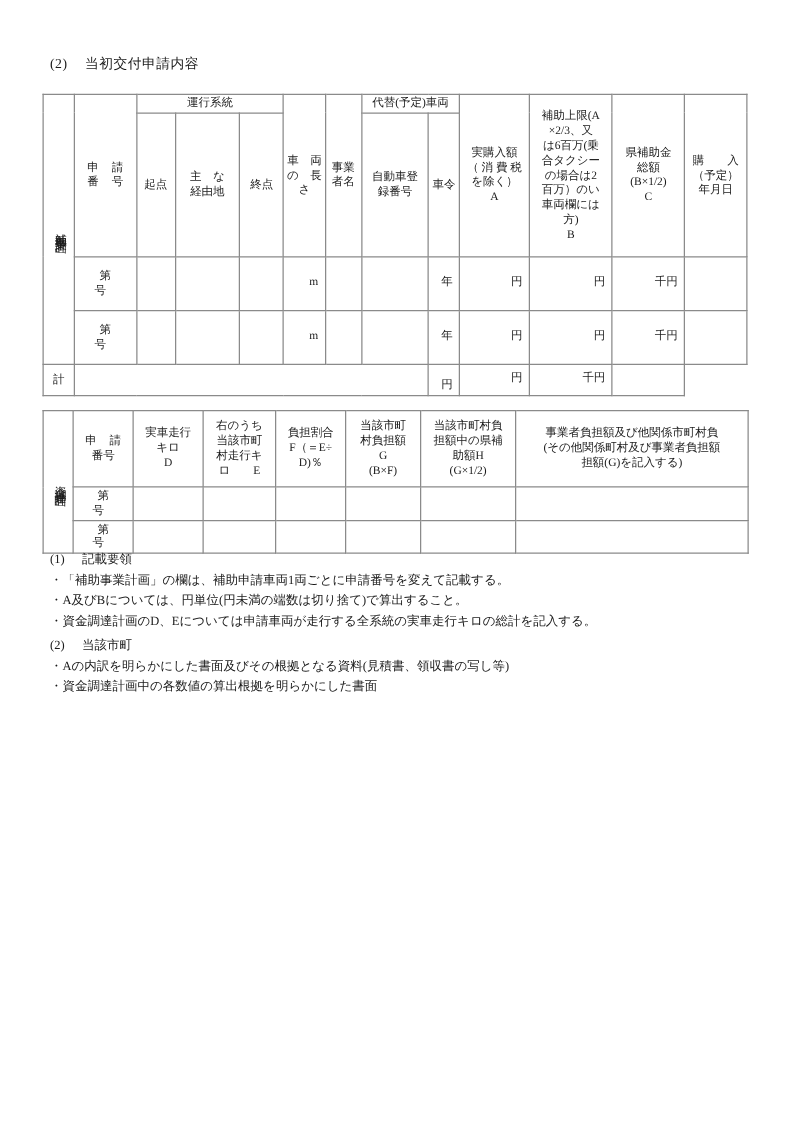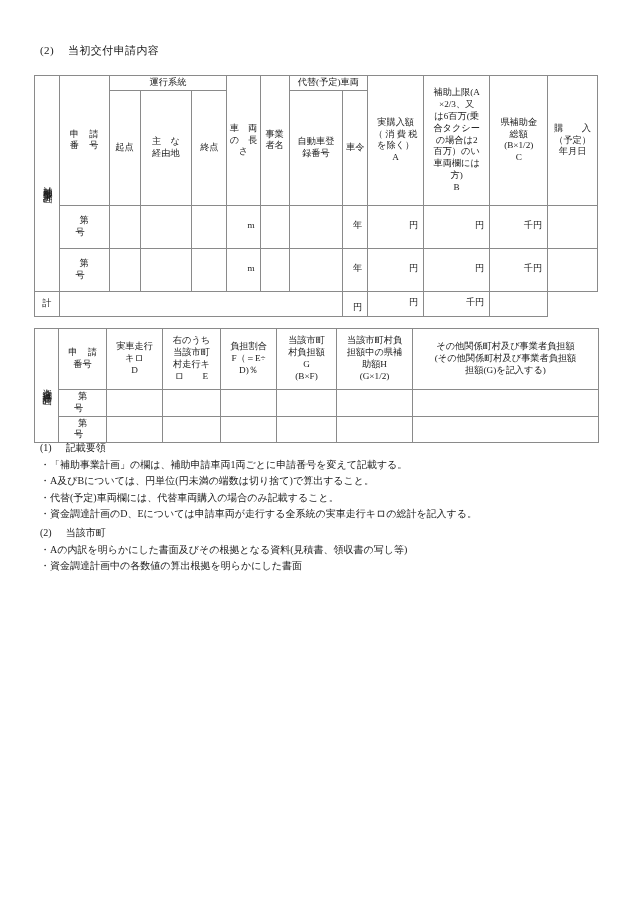--- a/index.html
+++ b/index.html
@@ -350,21 +350,21 @@
       <td class="lead">
         <span class="stack">
           <span class="ln">当該市町村負</span>
           <span class="ln">担額中の県補</span>
           <span class="ln">助額H</span>
           <span class="ln">(G×1/2)</span>
         </span>
       </td>
       <td class="lead">
         <span class="stack">
-          <span class="ln">その他関係町村及び事業者負担額</span>
+          <span class="ln">事業者負担額及び他関係市町村負</span>
           <span class="ln">(その他関係町村及び事業者負担額</span>
           <span class="ln">担額(G)を記入する)</span>
         </span>
       </td>
     </tr>
 
     <tr>
       <td style="height:20px">
         <span class="sp2">第　　号</span>
       </td>
@@ -391,21 +391,20 @@
     </table>
 
   <div class="notes">
 
     <p class="grp-title">
       <span class="num">(1)</span><span>記載要領</span>
     </p>
     <ul>
       <li>「補助事業計画」の欄は、補助申請車両1両ごとに申請番号を変えて記載する。</li>
       <li>A及びBについては、円単位(円未満の端数は切り捨て)で算出すること。</li>
-      <li>代替(予定)車両欄には、代替車両購入の場合のみ記載すること。</li>
       <li>資金調達計画のD、Eについては申請車両が走行する全系統の実車走行キロの総計を記入する。</li>
     </ul>
 
     <p class="grp-title">
       <span class="num">(2)</span><span>当該市町</span>
     </p>
     <ul>
       <li>Aの内訳を明らかにした書面及びその根拠となる資料(見積書、領収書の写し等)</li>
       <li>資金調達計画中の各数値の算出根拠を明らかにした書面</li>
     </ul>

